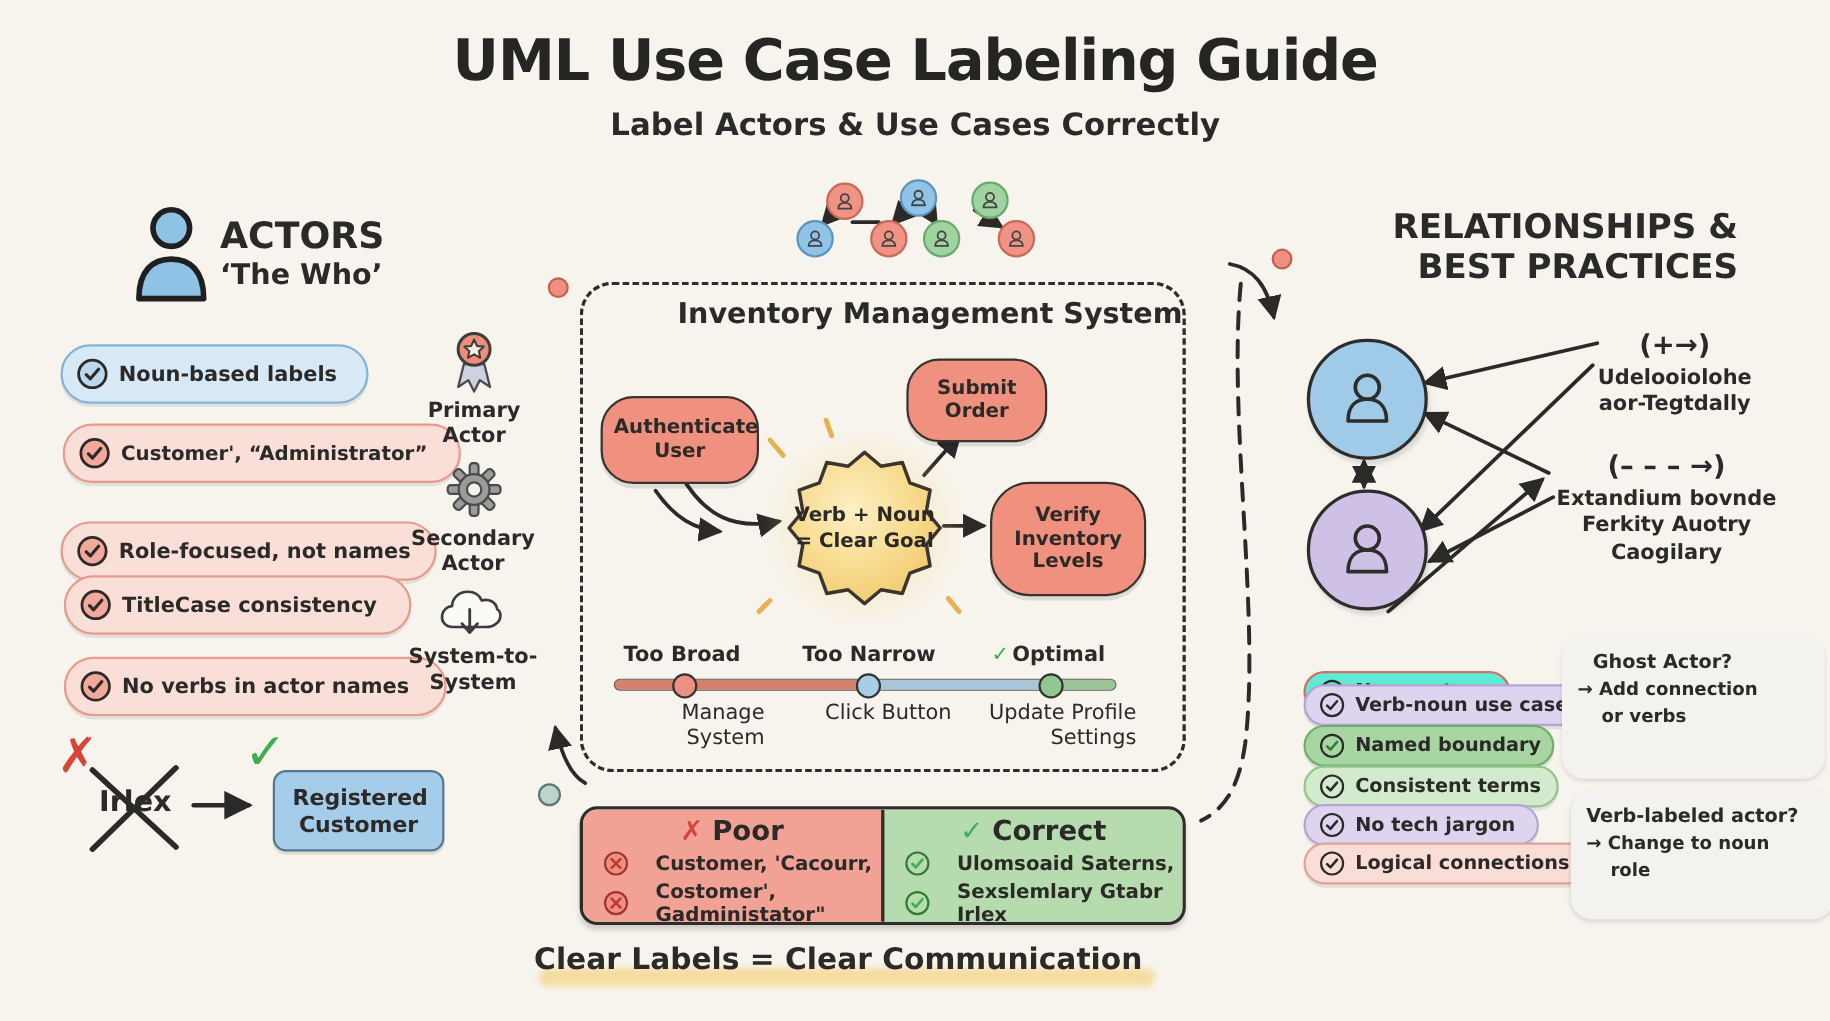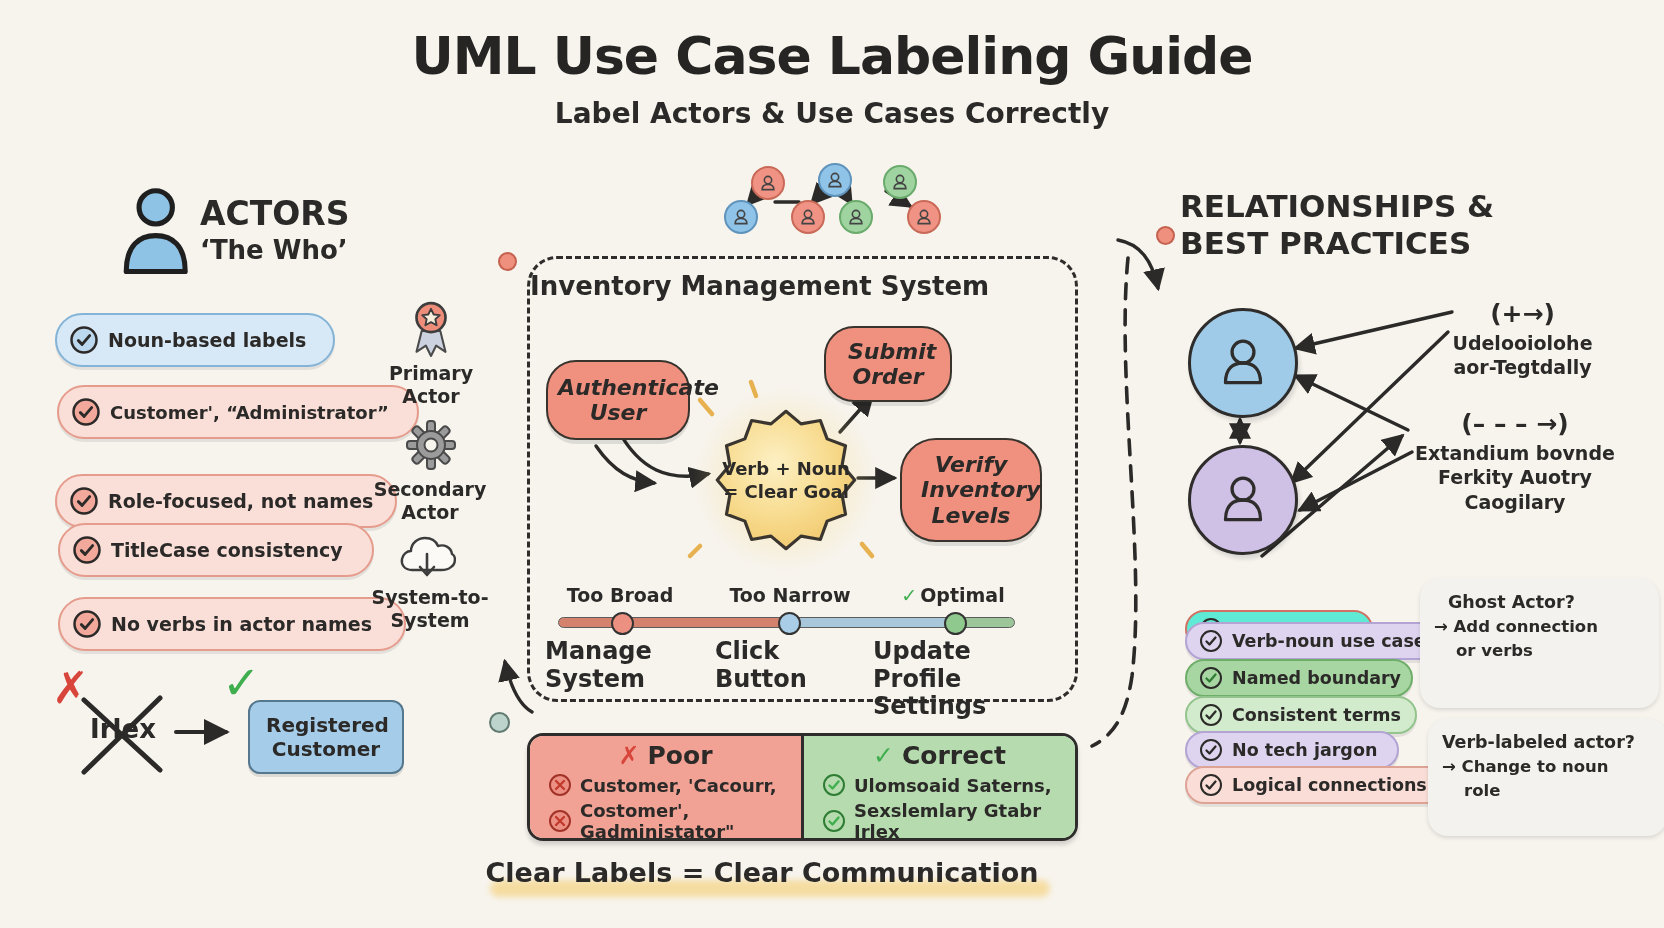--- a/index.html
+++ b/index.html
@@ -1,19 +1,19 @@
 <!DOCTYPE html>
 <html><head>
 <meta charset="utf-8">
 <style>
   html,body{margin:0;padding:0;background:#dddad2;}
   .canvas{position:relative;width:1664px;height:928px;background:#f7f4ee;
     font-family:"DejaVu Sans",sans-serif;color:#2b2a28;overflow:hidden;}
   .abs{position:absolute;}
-  .ctr{text-align:left;}
+  .ctr{text-align:right;}
   h1,h2{margin:0;}
   
   .title{left:0;width:100%;top:26px;font-size:52px;font-weight:800;letter-spacing:-1px;text-align:center;color:#262523;}
   .subtitle{left:0;width:100%;top:97px;font-size:28px;font-weight:700;text-align:center;color:#2b2a28;}
   
   .pill{display:flex;align-items:center;gap:9px;border-radius:999px;padding:0 12px;font-weight:700;
     box-shadow:0 3px 0 rgba(0,0,0,.08);}
   .pill .lbl{white-space:nowrap;}
   .pill-blue{background:#d7e8f6;border:2.5px solid #83b4d8;}
   .pill-pink{background:#fadfd8;border:2.5px solid #e59c8d;}
@@ -21,44 +21,44 @@
   .pill-lav{background:#ded4f0;border:2.5px solid #b3a4d4;}
   .pill-green{background:#a8d6a2;border:2.5px solid #6fae6a;}
   .pill-ltgreen{background:#d2ebcc;border:2.5px solid #94c48e;}
   .pill-ltpink{background:#f9ddd6;border:2.5px solid #dda395;}
   .leftpill{height:50px;font-size:19px;}
   .rightpill{height:34px;font-size:17.5px;}
   .cksvg{width:30px;height:30px;flex:0 0 auto;}
   .cksvg-sm{width:24px;height:24px;flex:0 0 auto;}
   
   .bubble{background:#f0917f;border:2.5px solid #39332e;border-radius:30px;display:flex;align-items:center;justify-content:center;
-    text-align:center;font-weight:700;font-size:22px;line-height:1.15;box-shadow:0 4px 0 rgba(0,0,0,.10);font-style:italic;}
+    text-align:center;font-weight:700;font-size:18px;line-height:1.15;box-shadow:0 4px 0 rgba(0,0,0,.10);}
   
   .tipcard{background:#f3f2ee;border-radius:20px;box-shadow:0 2px 4px rgba(0,0,0,.12);padding:12px 10px 10px 14px;
     font-weight:700;font-size:16.5px;line-height:1.45;}
   .tipcard .t{font-size:17.5px;padding-left:14px;}
   .tipcard .indent{padding-left:22px;}
   
   .actor-circle{border-radius:50%;border:3px solid #2e2d2b;display:flex;align-items:center;justify-content:center;box-shadow:2px 4px 4px rgba(0,0,0,.12);}
   .minidot{border-radius:50%;position:absolute;display:flex;align-items:center;justify-content:center;}
   
   .track{background:linear-gradient(90deg,#d4826d 0%,#d4826d 48%,#a9c7da 52%,#a9c7da 84%,#9cc69a 89%,#9cc69a 100%);
     border:1.5px solid #5c5c5c;border-radius:6px;}
   .dot{width:19px;height:19px;border-radius:50%;border:2.5px solid #333;}
   .slbl{font-size:19px;font-weight:700;text-align:center;}
-  .sexample{font-size:24px;font-weight:700;text-align:left;line-height:1.15;}
+  .sexample{font-size:19px;font-weight:400;text-align:right;line-height:1.15;}
   .check-green{color:#3fae4e;}
   .cross-red{color:#d8453a;}
   
   .cmp{display:flex;border:3px solid #2e2d2b;border-radius:16px;overflow:hidden;box-shadow:0 4px 4px rgba(0,0,0,.15);}
   .cmp .half{width:50%;padding:5px 0 4px 0;}
   .cmp .poor{background:#f1a295;}
   .cmp .good{background:#b5dbae;border-left:3px solid #2e2d2b;}
   .cmp .hd{display:flex;justify-content:center;align-items:center;gap:8px;font-size:25px;font-weight:800;}
-  .cmp .row{display:flex;align-items:center;gap:8px;padding-left:18px;font-size:18px;font-weight:700;margin-top:3px;}
+  .cmp .row{display:flex;align-items:center;gap:24px;padding-left:18px;font-size:18px;font-weight:700;margin-top:3px;}
   .tagline{font-size:27px;font-weight:800;text-align:center;z-index:2;}
   .hl{background:#f5d893;border-radius:9px;filter:blur(3px);opacity:.85;z-index:1;}
   .typelabel{font-size:19px;font-weight:700;text-align:center;line-height:1.2;}
   .nota{font-weight:700;text-align:center;line-height:1.3;}
   .nota .sym{font-size:25px;font-weight:800;}
   .nota .ln{font-size:19px;}
   svg{display:block;}
 </style>
 </head>
 <body>

